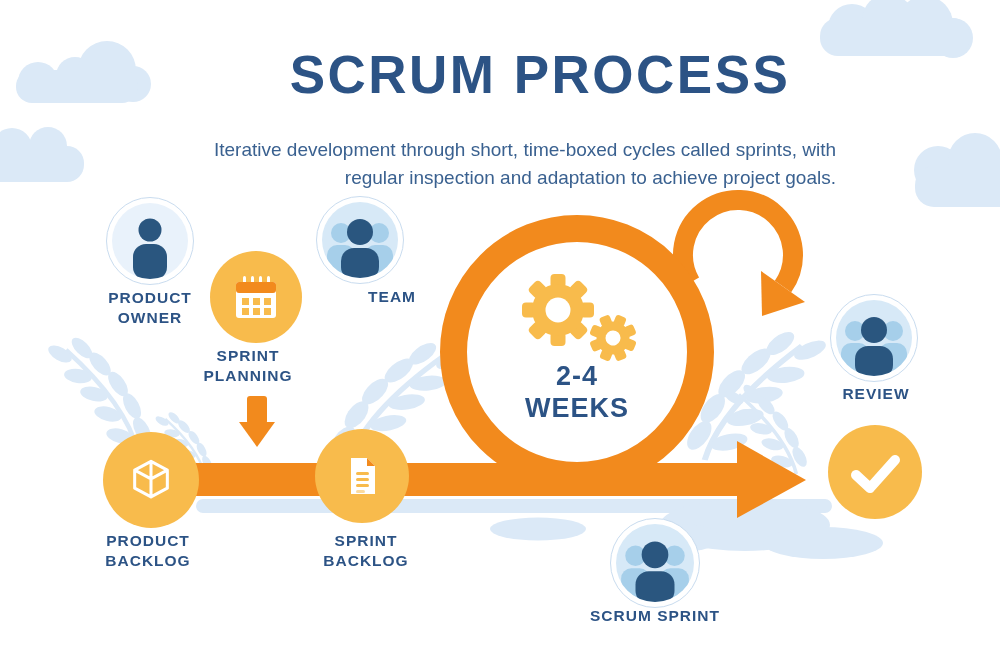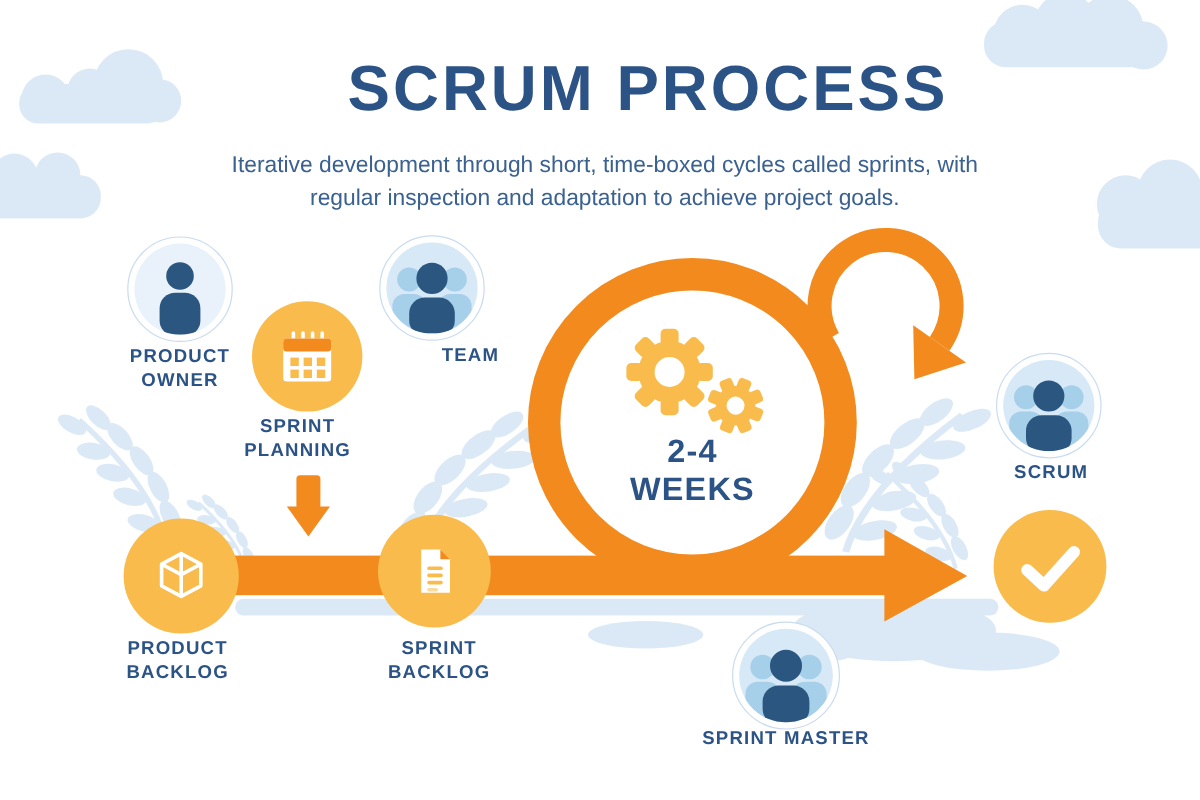--- a/index.html
+++ b/index.html
@@ -12,21 +12,21 @@
     position:relative;width:1000px;height:667px;background:#ffffff;
     overflow:hidden;font-family:"Liberation Sans",sans-serif;margin:0 auto;
   }
   svg.scene{position:absolute;left:0;top:0;}
   .page-title{
     position:absolute;left:0;top:44px;width:1000px;text-align:center;margin:0;
     font-size:53px;font-weight:bold;letter-spacing:2.5px;color:var(--navy);padding-left:40px;
   }
   .subtitle{
     position:absolute;left:50%;top:120px;transform:translateX(-50%);
-    width:640px;text-align:center;margin:4px;
+    width:640px;text-align:right;margin:16px;
     font-size:19px;line-height:1.45;color:var(--subnavy);
   }
   .avatar{
     position:absolute;border-radius:50%;background:#fff;
     border:1px solid var(--ringborder);
     display:flex;align-items:center;justify-content:center;box-sizing:border-box;
   }
   .avatar .inner{
     border-radius:50%;overflow:hidden;display:flex;align-items:flex-end;justify-content:center;
   }
@@ -245,37 +245,37 @@
       <svg width="76" height="76" viewBox="0 0 76 76">
         <circle cx="19" cy="31" r="10" fill="#A6CFEA"></circle>
         <rect x="5" y="43" width="28" height="30" rx="10" fill="#A6CFEA"></rect>
         <circle cx="57" cy="31" r="10" fill="#A6CFEA"></circle>
         <rect x="43" y="43" width="28" height="30" rx="10" fill="#A6CFEA"></rect>
         <circle cx="38" cy="30" r="13" fill="#2A567F"></circle>
         <rect x="19" y="46" width="38" height="32" rx="13" fill="#2A567F"></rect>
       </svg>
     </div>
   </div>
-  <div class="node-label lbl-review">SCRUM</div>
+  <div class="node-label lbl-review">REVIEW</div>
 
   <div class="disc pos-finished-work">
     <svg width="94" height="94" viewBox="0 0 94 94">
       <path d="M28,50 L42,63 L67,35" fill="none" stroke="#ffffff" stroke-width="10" stroke-linecap="round" stroke-linejoin="round"></path>
     </svg>
   </div>
 
   <div class="avatar pos-scrum-master">
     <div class="inner" style="width:78px;height:78px;background:var(--groupbg);">
       <svg width="78" height="78" viewBox="0 0 76 76">
         <circle cx="19" cy="31" r="10" fill="#A6CFEA"></circle>
         <rect x="5" y="43" width="28" height="30" rx="10" fill="#A6CFEA"></rect>
         <circle cx="57" cy="31" r="10" fill="#A6CFEA"></circle>
         <rect x="43" y="43" width="28" height="30" rx="10" fill="#A6CFEA"></rect>
         <circle cx="38" cy="30" r="13" fill="#2A567F"></circle>
         <rect x="19" y="46" width="38" height="32" rx="13" fill="#2A567F"></rect>
       </svg>
     </div>
   </div>
-  <div class="node-label lbl-scrum-master">SPRINT MASTER</div>
+  <div class="node-label lbl-scrum-master">SCRUM SPRINT</div>
 
   <div class="cycle-label">2-4 WEEKS</div>
 
 </div>
 
 </body></html>

